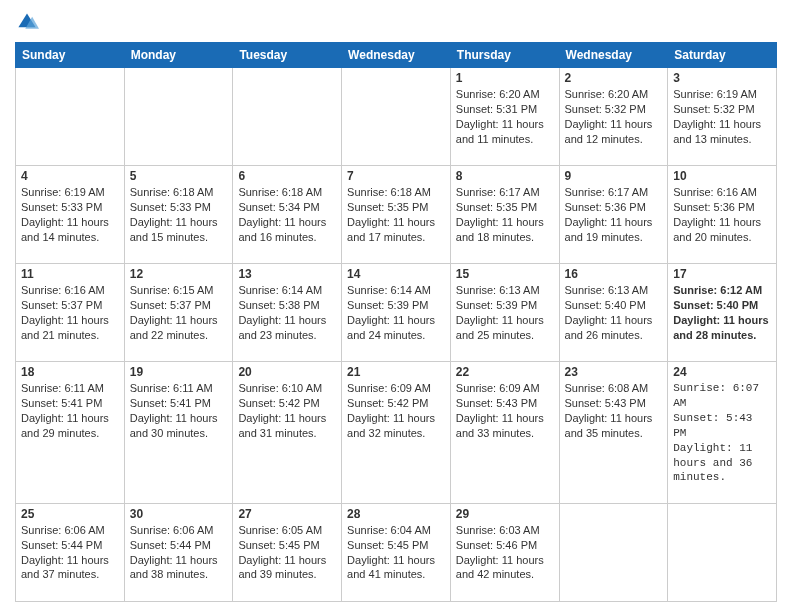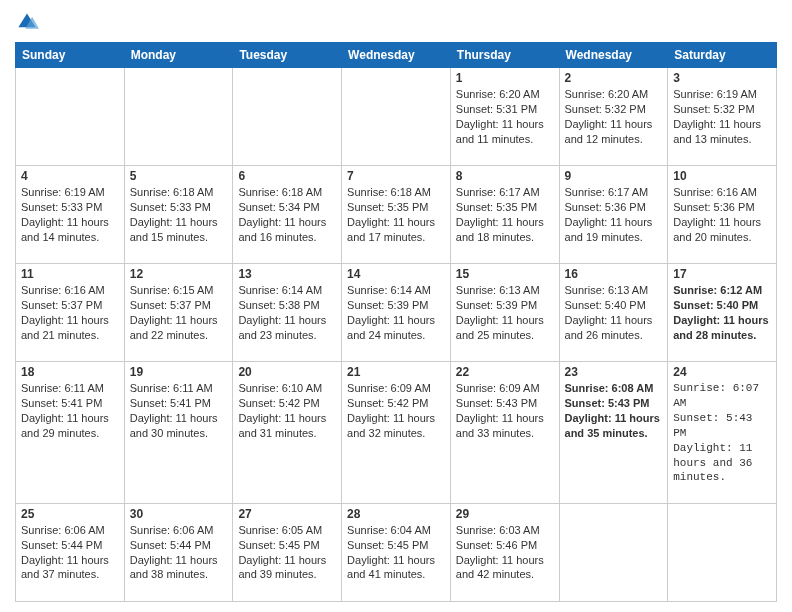--- a/index.html
+++ b/index.html
@@ -267,21 +267,21 @@
 Daylight: 11 hours and 32 minutes.</div>
           </td>
           <td>
             <div class="day-number">22</div>
             <div class="day-info" style="white-space: pre-line;">Sunrise: 6:09 AM
 Sunset: 5:43 PM
 Daylight: 11 hours and 33 minutes.</div>
           </td>
           <td>
             <div class="day-number">23</div>
-            <div class="day-info" style="white-space: pre-line; font-weight: bold;">Sunrise: 6:08 AM
+            <div class="day-info" style="white-space: pre-line;">Sunrise: 6:08 AM
 Sunset: 5:43 PM
 Daylight: 11 hours and 35 minutes.</div>
           </td>
           <td>
             <div class="day-number">24</div>
             <div class="day-info" style="white-space: pre-line; font-family: Liberation Mono, monospace;">Sunrise: 6:07 AM
 Sunset: 5:43 PM
 Daylight: 11 hours and 36 minutes.</div>
           </td>
         </tr>

